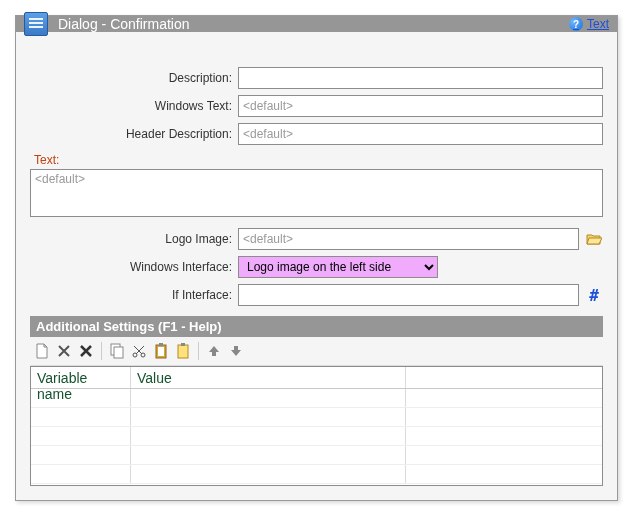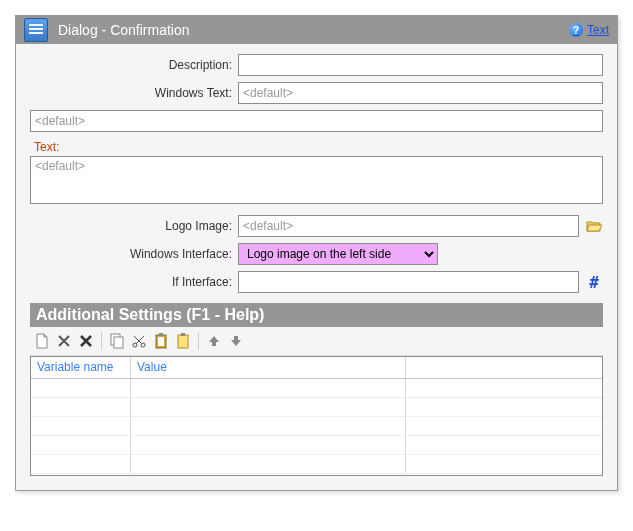--- a/index.html
+++ b/index.html
@@ -11,21 +11,21 @@
     background: #fff;
     color: #333;
   }
   .panel {
     width: 603px;
     border: 1px solid #999;
     background: #f5f5f5;
     box-shadow: 2px 2px 4px rgba(0,0,0,0.15);
   }
   .titlebar {
-    height: 28px;
+    height: 16px;
     background: #969696;
     color: #fff;
     display: flex;
     align-items: center;
     padding: 0 8px;
     font-size: 14px;
   }
   .titlebar .doc-icon {
     width: 24px;
     height: 24px;
@@ -63,20 +63,21 @@
     background: radial-gradient(circle at 30% 30%, #6cb6ff, #1e6ed8);
     color: #fff;
     font-size: 10px;
     font-weight: bold;
     display: inline-flex;
     align-items: center;
     justify-content: center;
   }
   .body {
     padding: 10px 14px 14px 14px;
+    margin-top: 25px;
   }
   .row {
     display: flex;
     align-items: center;
     margin-bottom: 6px;
   }
   .row .label {
     width: 208px;
     text-align: right;
     padding-right: 6px;
@@ -121,21 +122,21 @@
     padding: 2px 4px;
     border: 1px solid #8c8c8c;
     background: #fff;
     resize: none;
     overflow-y: scroll;
   }
   .subheader {
     margin-top: 10px;
     background: #969696;
     color: #fff;
-    font-size: 16px;
+    font-size: 13px;
     font-weight: bold;
     padding: 3px 6px;
   }
   .toolbar {
     display: flex;
     align-items: center;
     gap: 2px;
     padding: 4px 2px;
     border-bottom: 1px solid #ddd;
   }
@@ -161,22 +162,22 @@
   }
   .ghead {
     display: flex;
     border-bottom: 1px solid #c8c8c8;
     background: #fff;
     height: 22px;
   }
   .gcell {
     padding: 3px 6px;
     border-right: 1px solid #dadada;
-    font-size: 12px;
-    color: #3b82f6;
+    font-size: 14px;
+    color: #14532d;
   }
   .gc1 { width: 100px; }
   .gc2 { width: 275px; }
   .gc3 { flex:1; border-right:none; }
   .grows {
     position: absolute;
     top: 22px; bottom:0; left:0; right:0;
   }
   .grow {
     height: 19px;
@@ -211,20 +212,21 @@
       <div class="label">Description:</div>
       <input type="text" value="" style="">
     </div>
 
     <div class="row">
       <div class="label">Windows Text:</div>
       <input type="text" placeholder="&lt;default&gt;" style="">
     </div>
 
     <div class="row">
+      <div class="label">Header Description:</div>
       <input type="text" placeholder="&lt;default&gt;" style="">
     </div>
 
     <div class="text-block">
       <div class="tlabel">Text:</div>
       <textarea placeholder="&lt;default&gt;" style=""></textarea>
     </div>
 
     <div style="height:8px"></div>
 

